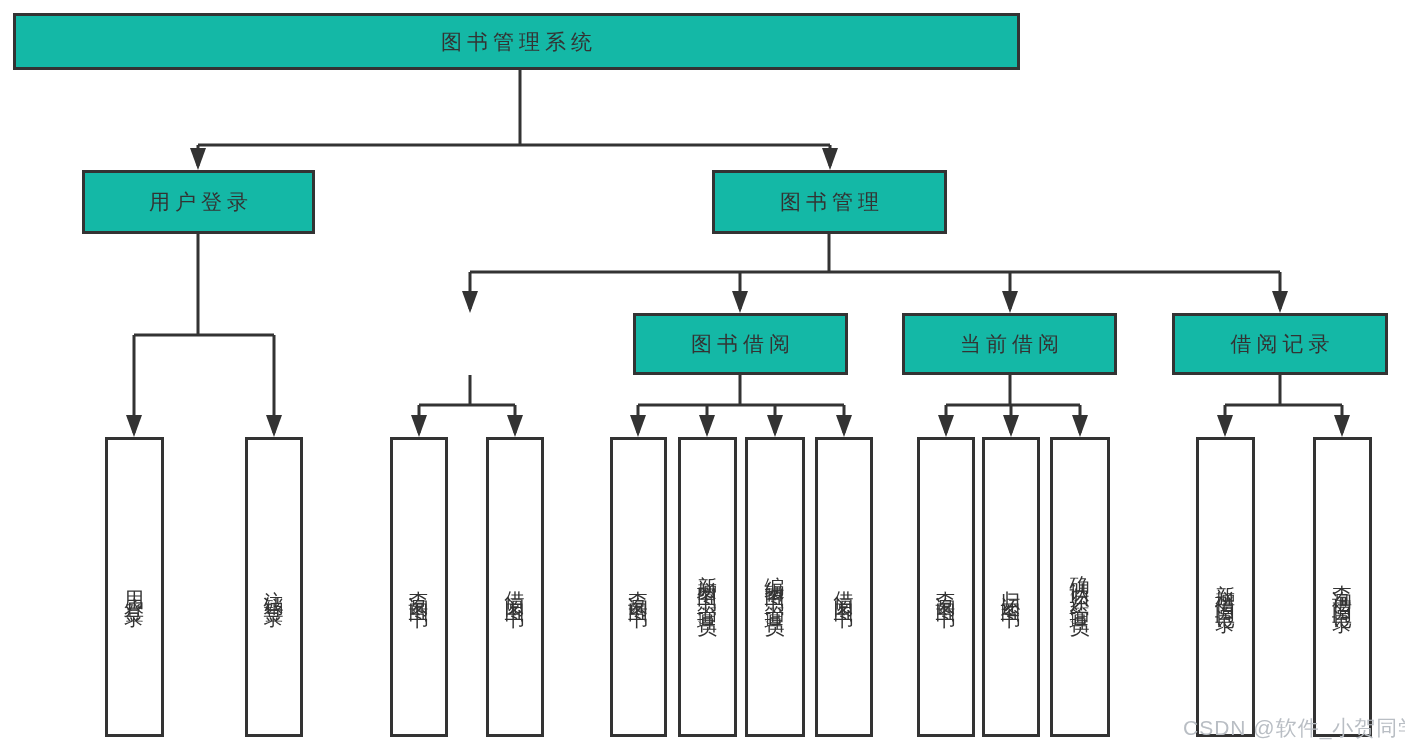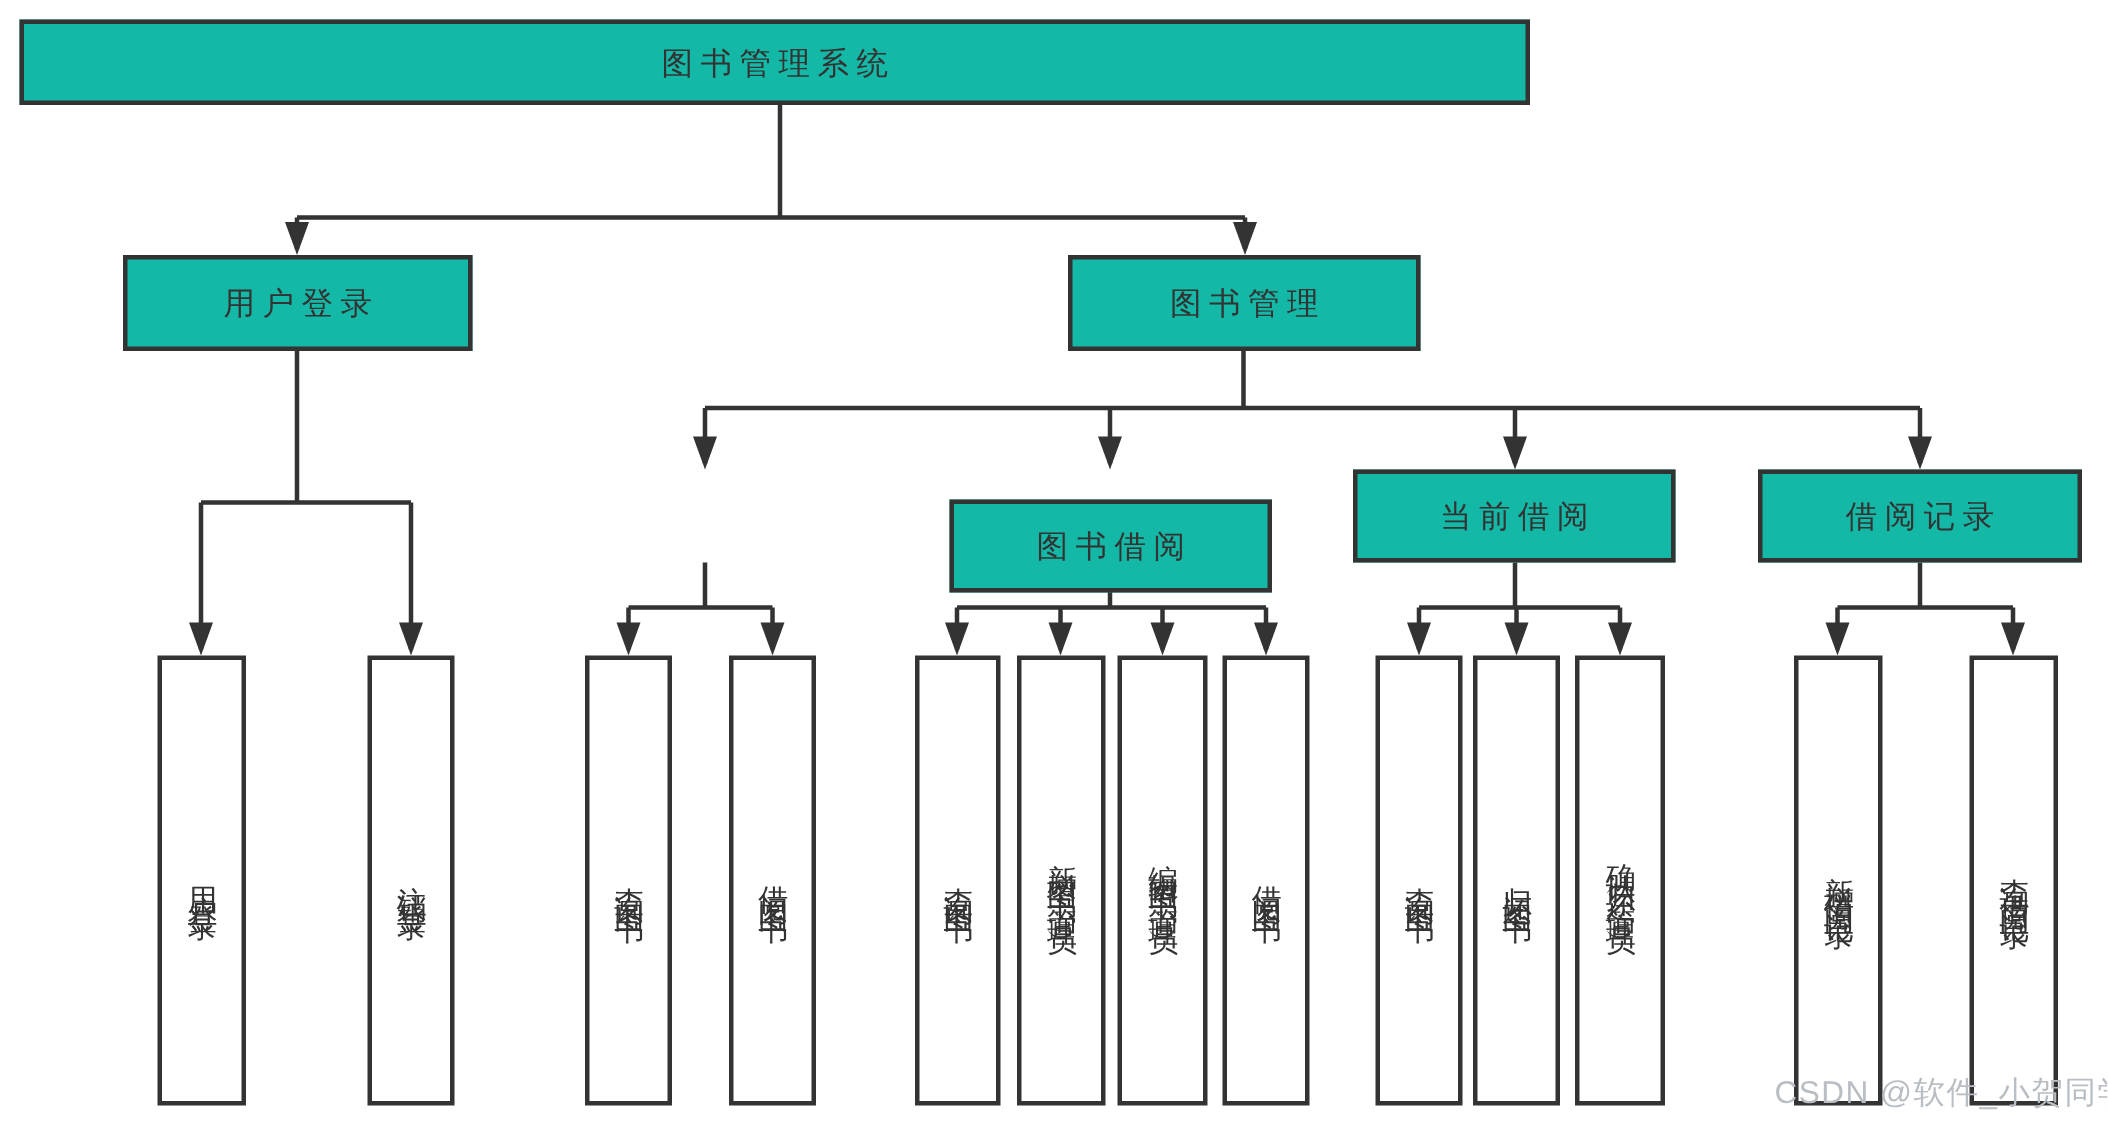--- a/index.html
+++ b/index.html
@@ -106,21 +106,21 @@
       <polygon points="1217,415 1233,415 1225,437"></polygon>
       <polygon points="1334,415 1350,415 1342,437"></polygon>
     </g>
   </svg>
 
   <div class="box" style="left:13px; top:13px; width:1007px; height:57px;">图书管理系统</div>
 
   <div class="box" style="left:82px; top:170px; width:233px; height:64px;">用户登录</div>
   <div class="box" style="left:712px; top:170px; width:235px; height:64px;text-align:center;">图书管理</div>
 
-  <div class="box" style="left:633px; top:313px; width:215px; height:62px;margin-top:20px;">图书借阅</div>
+  <div class="box" style="left:633px; top:313px; width:215px; height:62px;">图书借阅</div>
   <div class="box" style="left:902px; top:313px; width:215px; height:62px;">当前借阅</div>
   <div class="box" style="left:1172px; top:313px; width:216px; height:62px;">借阅记录</div>
 
   <div class="vbox" style="left:105px; top:437px; width:59px; height:300px;">用户登录</div>
   <div class="vbox" style="left:245px; top:437px; width:58px; height:300px;">注销登录</div>
 
   <div class="vbox" style="left:390px; top:437px; width:58px; height:300px;">查询图书</div>
   <div class="vbox" style="left:486px; top:437px; width:58px; height:300px;">借阅图书</div>
 
   <div class="vbox" style="left:610px; top:437px; width:57px; height:300px;">查询图书</div>

